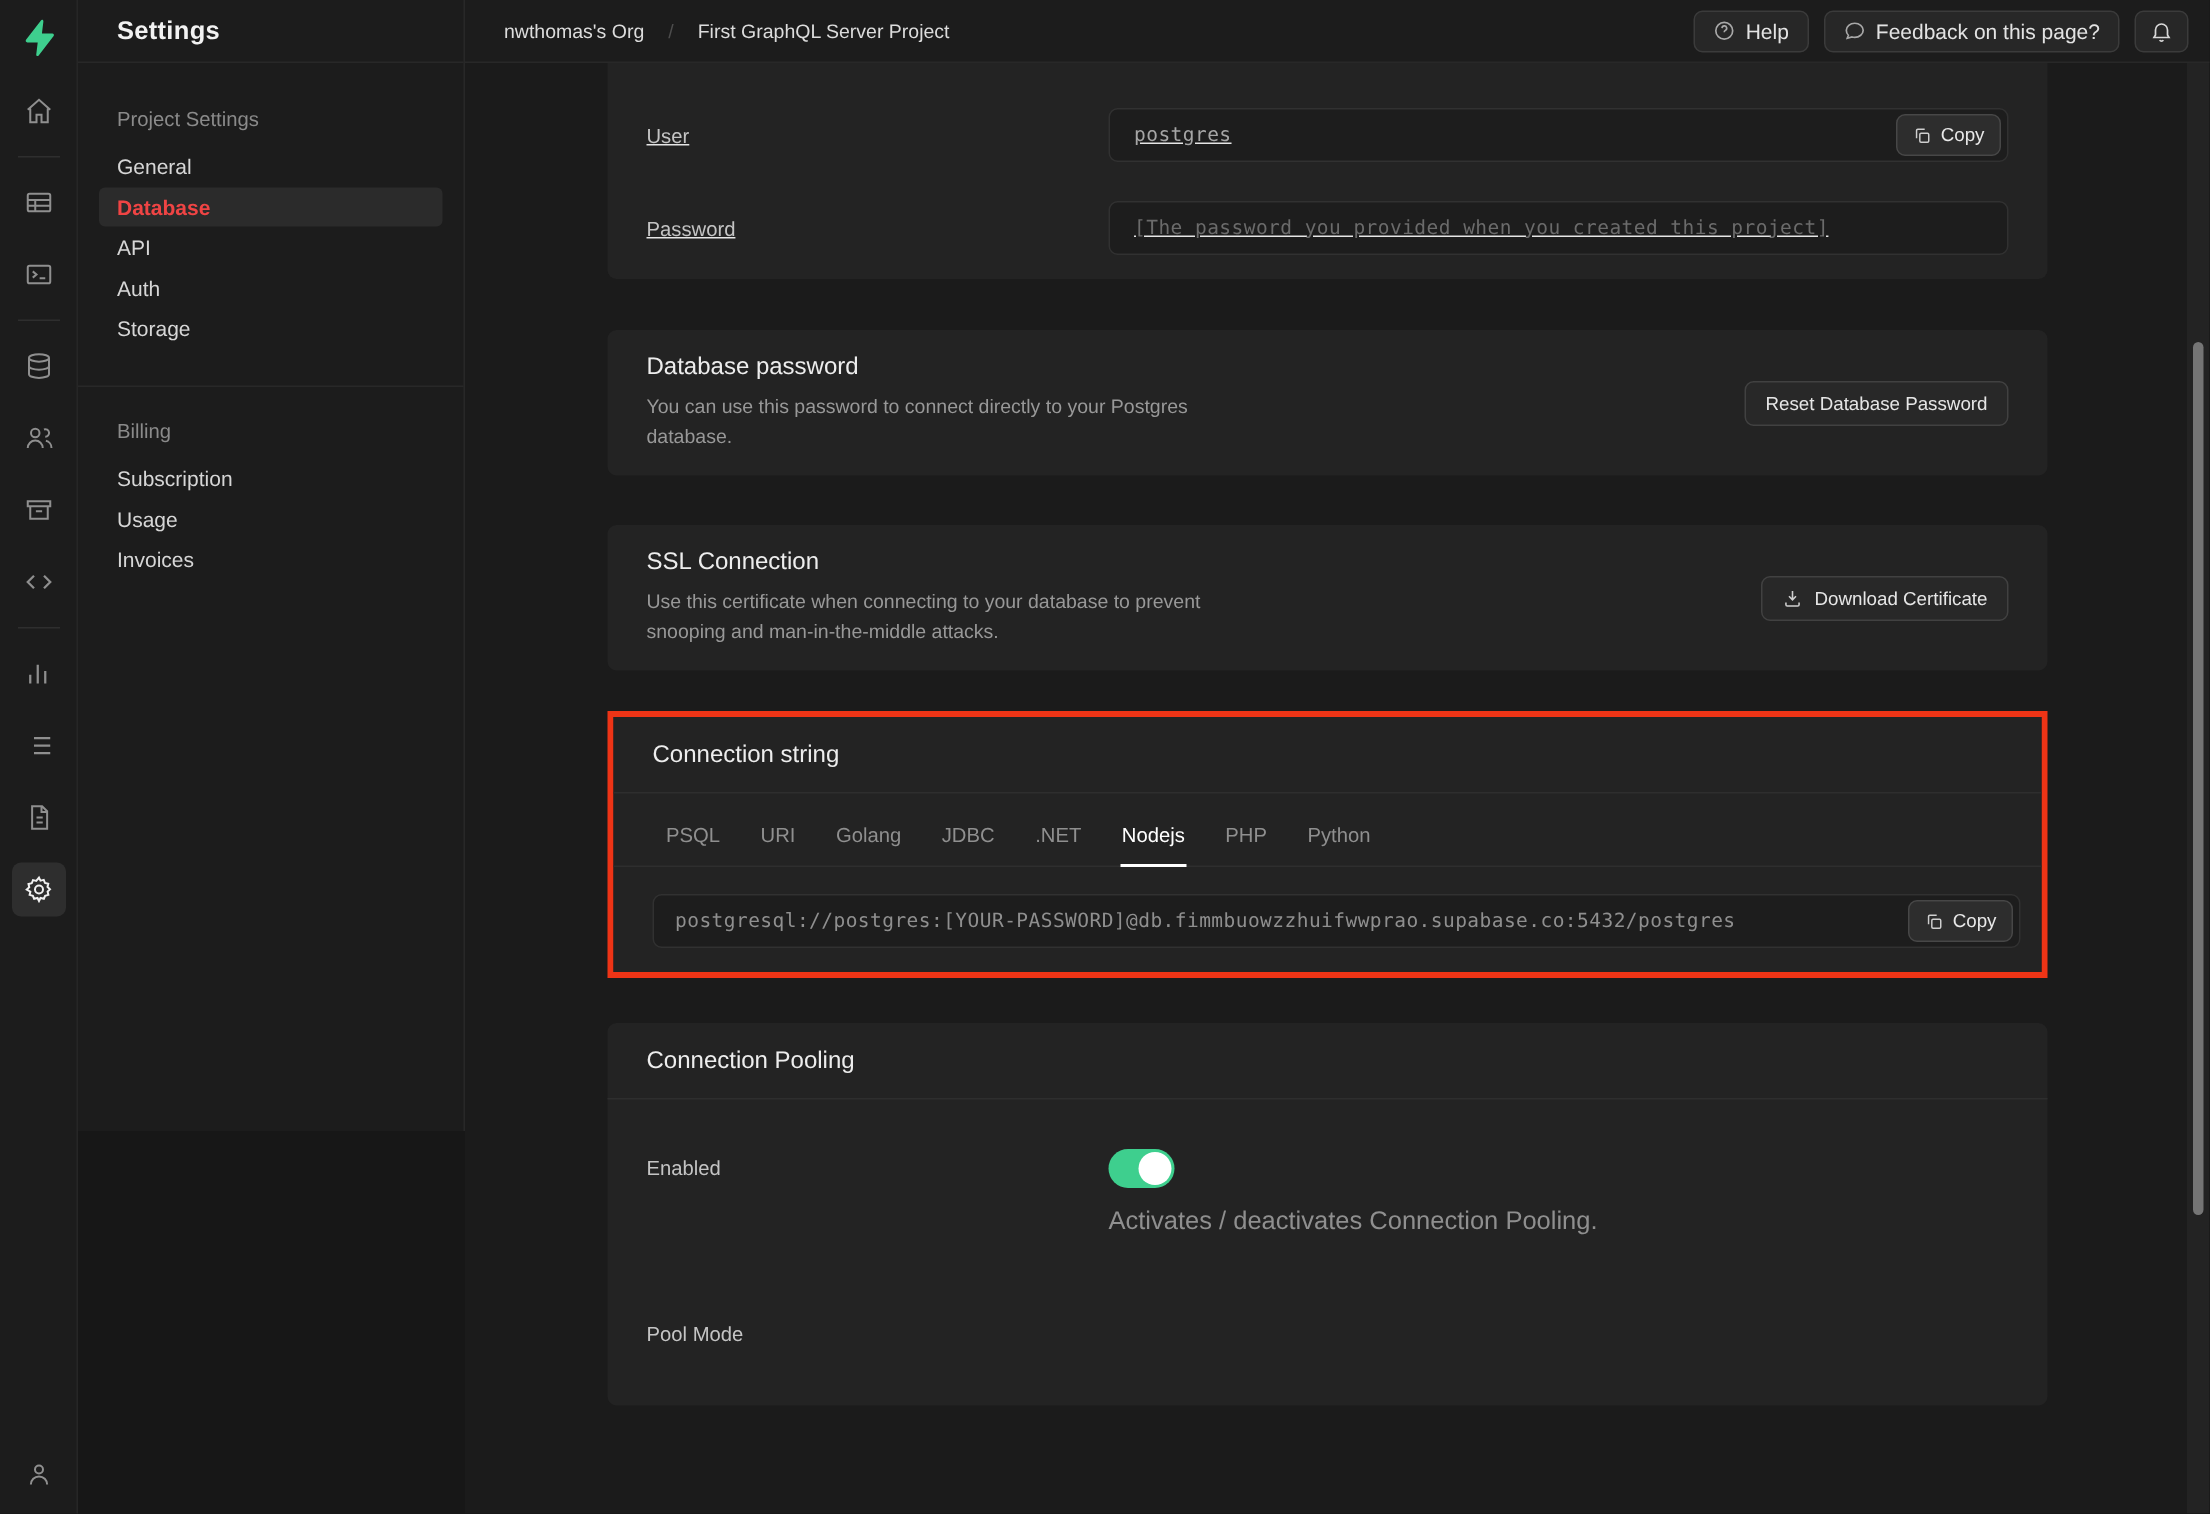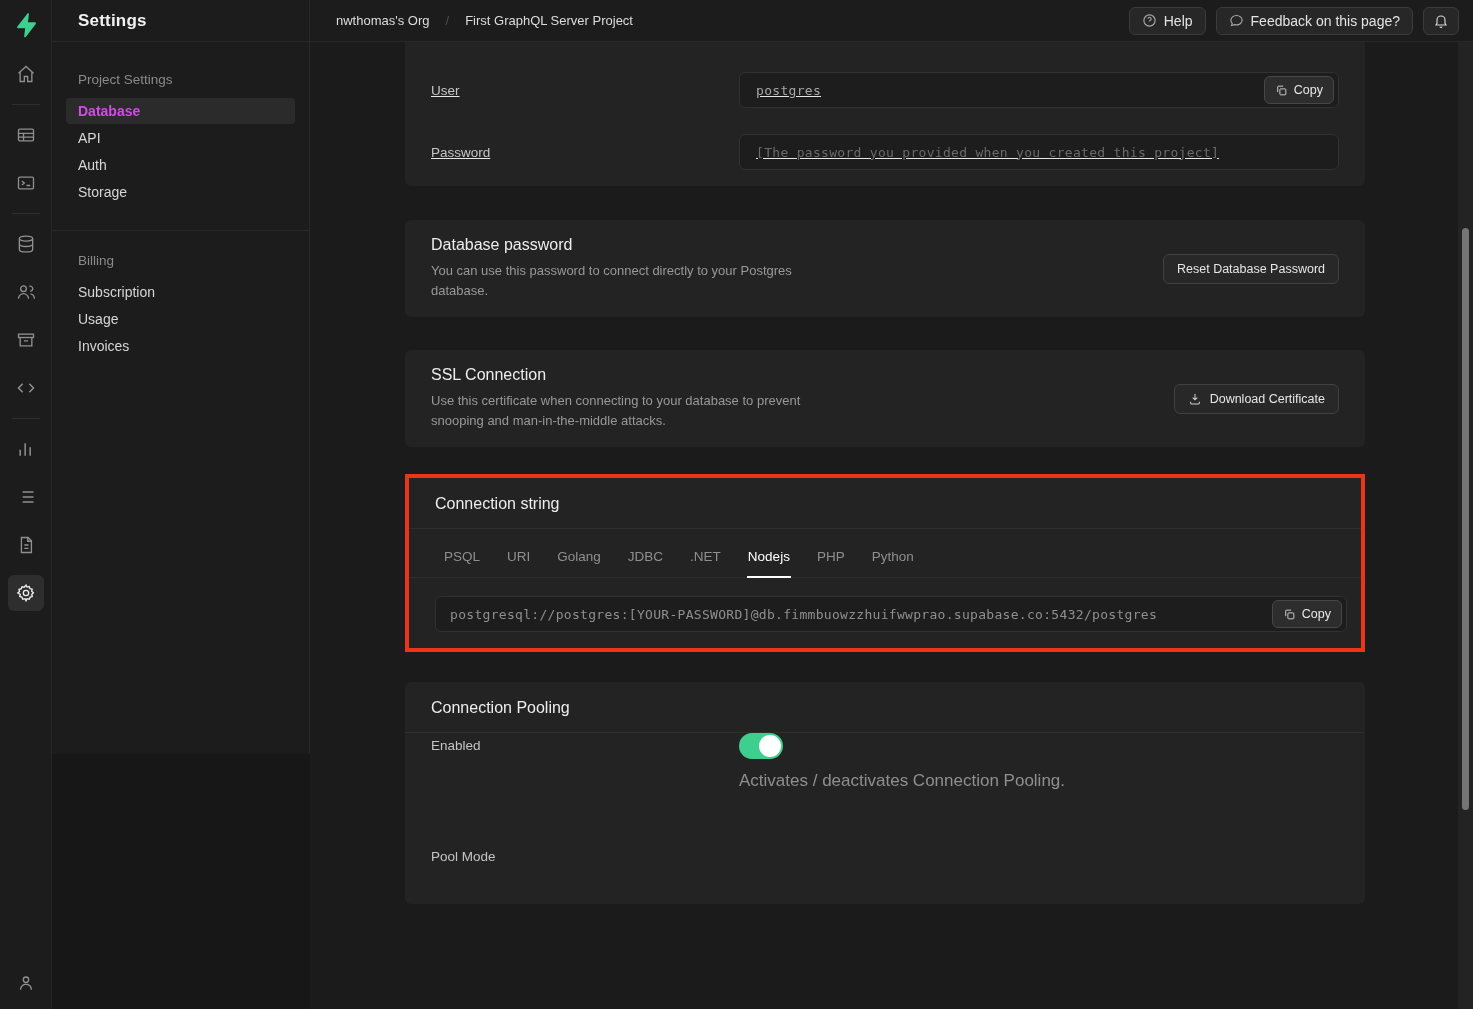--- a/index.html
+++ b/index.html
@@ -22,21 +22,21 @@
   .sidebar { position:absolute; left:52px; top:0; width:258px; height:754px;
     background:#1c1c1c; border-right:1px solid #282828; z-index:20; }
   .sidebar-header { height:42px; display:flex; align-items:center; padding-left:26px;
     border-bottom:1px solid #282828; }
   .sidebar-title { font-size:17px; font-weight:700; color:#f2f2f2; letter-spacing:.2px; }
   .sidebar-nav { padding:24px 0 0 0; }
   .nav-group { padding:0 14px 18px 14px; }
   .nav-heading { color:#8a8a8a; font-size:13.5px; padding:6px 12px 10px 12px; }
   .nav-item { color:#d6d6d6; font-size:14px; padding:5px 12px; margin:1px 0;
     border-radius:4px; cursor:pointer; }
-  .nav-item.active { background:#2b2b2b; color:#d946ef; font-weight:700; }
+  .nav-item.active { background:#2b2b2b; color:#ef4444; font-weight:700; }
   .sidebar-sep { border-top:1px solid #282828; margin:6px 0 16px 0; }
 
   
   .topbar { position:absolute; left:310px; top:0; right:0; height:42px; background:#1c1c1c;
     border-bottom:1px solid #282828; display:flex; align-items:center; padding:0 14px 0 26px; z-index:10; }
   .crumbs { display:flex; align-items:center; gap:16px; font-size:13px; }
   .crumb { color:#dcdcdc; cursor:pointer; }
   .crumb-sep { color:#4d4d4d; }
   .topbar-right { margin-left:auto; display:flex; align-items:center; gap:10px; }
   .top-btn { display:flex; align-items:center; gap:7px; background:#272727; border:1px solid #3b3b3b;
@@ -180,20 +180,21 @@
   </div>
 </nav>
 
 <aside class="sidebar">
   <div class="sidebar-header">
     <span class="sidebar-title">Settings</span>
   </div>
   <div class="sidebar-nav">
     <div class="nav-group">
       <div class="nav-heading">Project Settings</div>
+      <div class="nav-item">General</div>
       <div class="nav-item active">Database</div>
       <div class="nav-item">API</div>
       <div class="nav-item">Auth</div>
       <div class="nav-item">Storage</div>
     </div>
     <div class="sidebar-sep"></div>
     <div class="nav-group">
       <div class="nav-heading">Billing</div>
       <div class="nav-item">Subscription</div>
       <div class="nav-item">Usage</div>
@@ -322,21 +323,21 @@
         </div>
       </section>
     </div>
 
     <section class="card" style="margin-top:30px; padding-bottom:40px;">
       <div class="pool-header">
         <div class="card-title">Connection Pooling</div>
       </div>
       <div class="divider"></div>
 
-      <div class="pool-row" style="">
+      <div class="pool-row" style="margin-top:33px;">
         <div class="form-label" style="padding-top:5px;">Enabled</div>
         <div>
           <div class="toggle" id="pooling-toggle">
             <div class="knob"></div>
           </div>
           <div class="help-text">Activates / deactivates Connection Pooling.</div>
         </div>
       </div>
 
       <div class="pool-row" style="margin-top:46px;">

